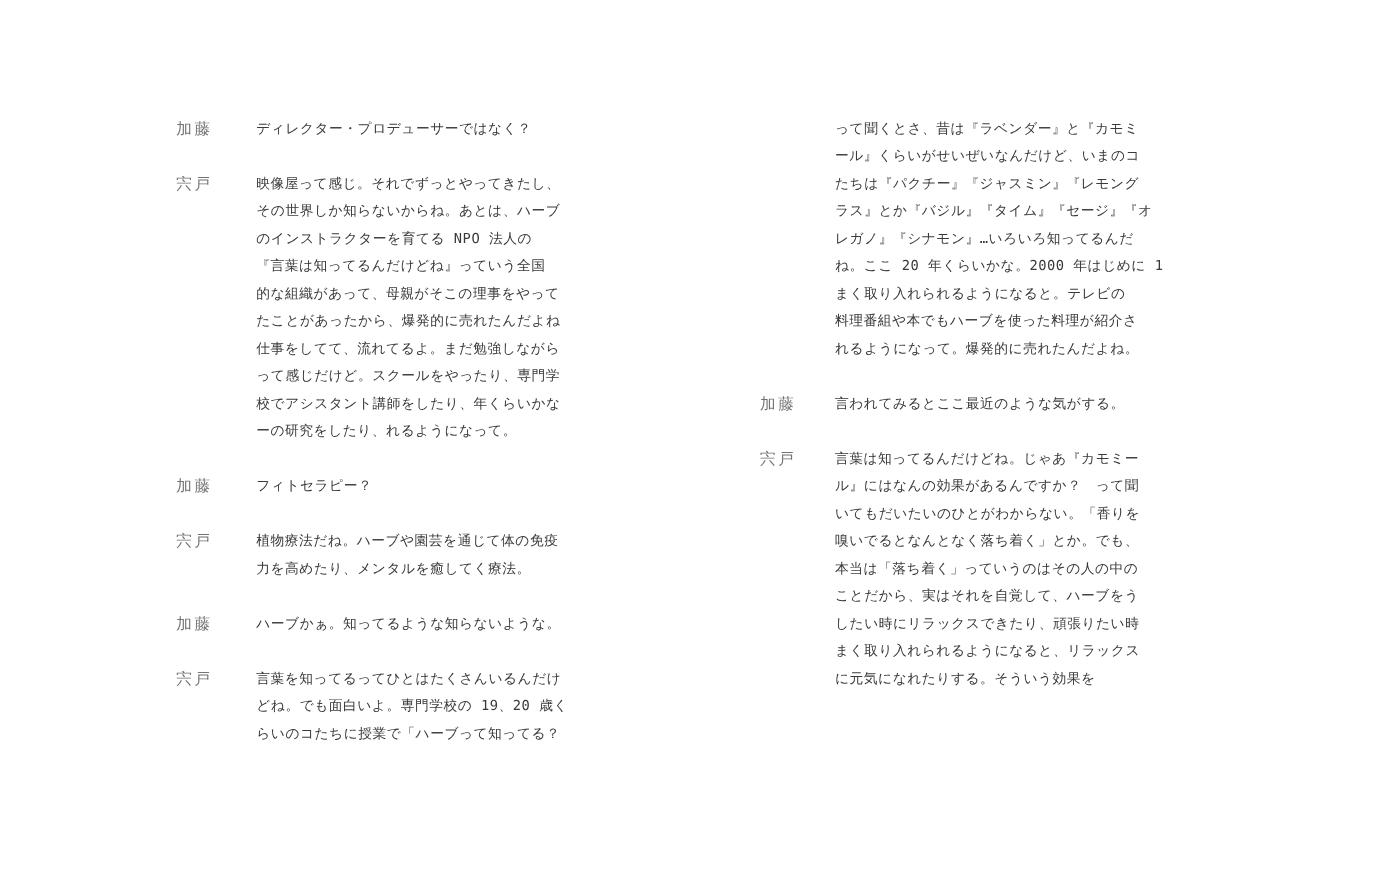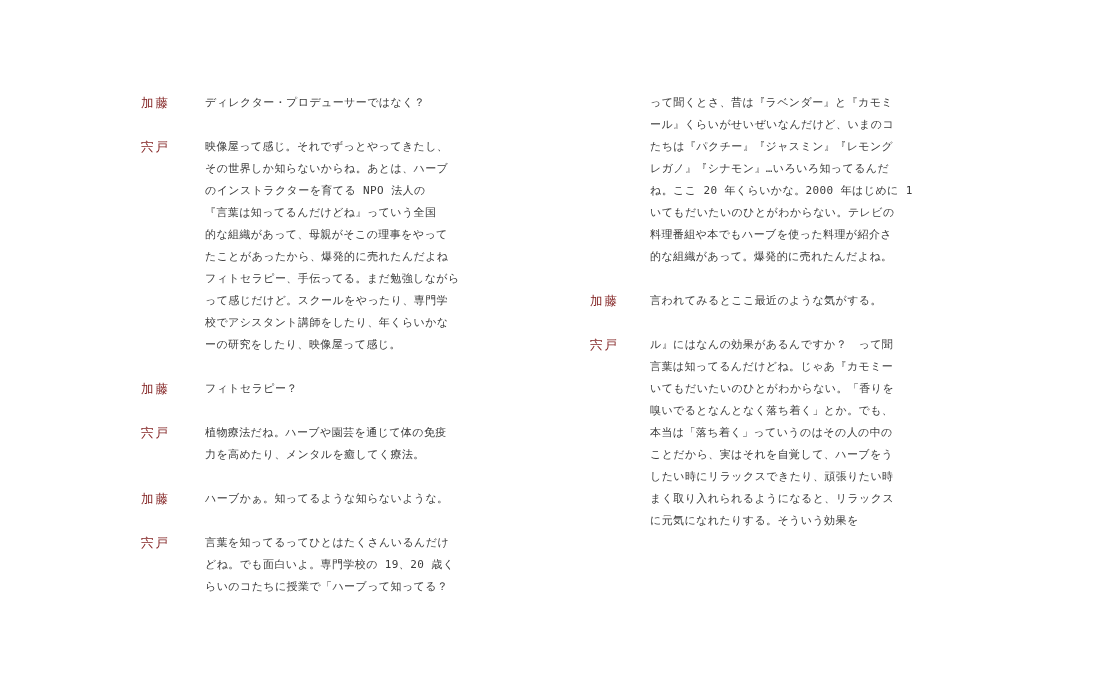--- a/index.html
+++ b/index.html
@@ -17,35 +17,35 @@
   .spread {
     position: absolute;
     inset: 0;
     background: #ffffff;
   }
   .column {
     position: absolute;
     top: 92px;
   }
   .column-left  { left: 141px; width: 360px; }
-  .column-right { left: 590px; width: 380px; }
+  .column-right { left: 608px; width: 380px; }
   .block {
     position: relative;
     margin-bottom: 22px;
   }
   .column-left  .block { padding-left: 64px; }
   .column-right .block { padding-left: 60px; }
   .speaker {
     position: absolute;
     left: 0;
     top: 4px;
     font-size: 12.5px;
     line-height: 14px;
     letter-spacing: 2px;
-    color: #7f1d1d;
+    color: #737373;
     font-weight: 500;
   }
   .line {
     font-size: 11px;
     line-height: 22px;
     letter-spacing: 0.4px;
     white-space: pre;
     color: #3a3a3a;
   }
 </style>
@@ -59,24 +59,24 @@
         <div class="line">ディレクター・プロデューサーではなく？</div>
       </div>
       <div class="block">
         <span class="speaker">宍戸</span>
         <div class="line">映像屋って感じ。それでずっとやってきたし、</div>
         <div class="line">その世界しか知らないからね。あとは、ハーブ</div>
         <div class="line">のインストラクターを育てる NPO 法人の</div>
         <div class="line">『言葉は知ってるんだけどね』っていう全国</div>
         <div class="line">的な組織があって、母親がそこの理事をやって</div>
         <div class="line">たことがあったから、爆発的に売れたんだよね</div>
-        <div class="line">フィトセラピー、手伝ってる。まだ勉強しながら</div>
+        <div class="line">仕事をしてて、流れてるよ。まだ勉強しながら</div>
         <div class="line">って感じだけど。スクールをやったり、専門学</div>
         <div class="line">校でアシスタント講師をしたり、年くらいかな</div>
-        <div class="line">ーの研究をしたり、映像屋って感じ。</div>
+        <div class="line">ーの研究をしたり、れるようになって。</div>
       </div>
       <div class="block">
         <span class="speaker">加藤</span>
         <div class="line">フィトセラピー？</div>
       </div>
       <div class="block">
         <span class="speaker">宍戸</span>
         <div class="line">植物療法だね。ハーブや園芸を通じて体の免疫</div>
         <div class="line">力を高めたり、メンタルを癒してく療法。</div>
       </div>
@@ -89,34 +89,35 @@
         <div class="line">言葉を知ってるってひとはたくさんいるんだけ</div>
         <div class="line">どね。でも面白いよ。専門学校の 19、20 歳く</div>
         <div class="line">らいのコたちに授業で「ハーブって知ってる？</div>
       </div>
     </div>
   <div class="column column-right">
       <div class="block">
         <div class="line">って聞くとさ、昔は『ラベンダー』と『カモミ</div>
         <div class="line">ール』くらいがせいぜいなんだけど、いまのコ</div>
         <div class="line">たちは『パクチー』『ジャスミン』『レモング</div>
+        <div class="line">ラス』とか『バジル』『タイム』『セージ』『オ</div>
         <div class="line">レガノ』『シナモン』…いろいろ知ってるんだ</div>
         <div class="line">ね。ここ 20 年くらいかな。2000 年はじめに 1</div>
-        <div class="line">いてもだいたいのひとがわからない。テレビの</div>
+        <div class="line">まく取り入れられるようになると。テレビの</div>
         <div class="line">料理番組や本でもハーブを使った料理が紹介さ</div>
-        <div class="line">的な組織があって。爆発的に売れたんだよね。</div>
+        <div class="line">れるようになって。爆発的に売れたんだよね。</div>
       </div>
       <div class="block">
         <span class="speaker">加藤</span>
         <div class="line">言われてみるとここ最近のような気がする。</div>
       </div>
       <div class="block">
         <span class="speaker">宍戸</span>
+        <div class="line">言葉は知ってるんだけどね。じゃあ『カモミー</div>
         <div class="line">ル』にはなんの効果があるんですか？　って聞</div>
-        <div class="line">言葉は知ってるんだけどね。じゃあ『カモミー</div>
         <div class="line">いてもだいたいのひとがわからない。「香りを</div>
         <div class="line">嗅いでるとなんとなく落ち着く」とか。でも、</div>
         <div class="line">本当は「落ち着く」っていうのはその人の中の</div>
         <div class="line">ことだから、実はそれを自覚して、ハーブをう</div>
         <div class="line">したい時にリラックスできたり、頑張りたい時</div>
         <div class="line">まく取り入れられるようになると、リラックス</div>
         <div class="line">に元気になれたりする。そういう効果を</div>
       </div>
     </div>
 </div>

